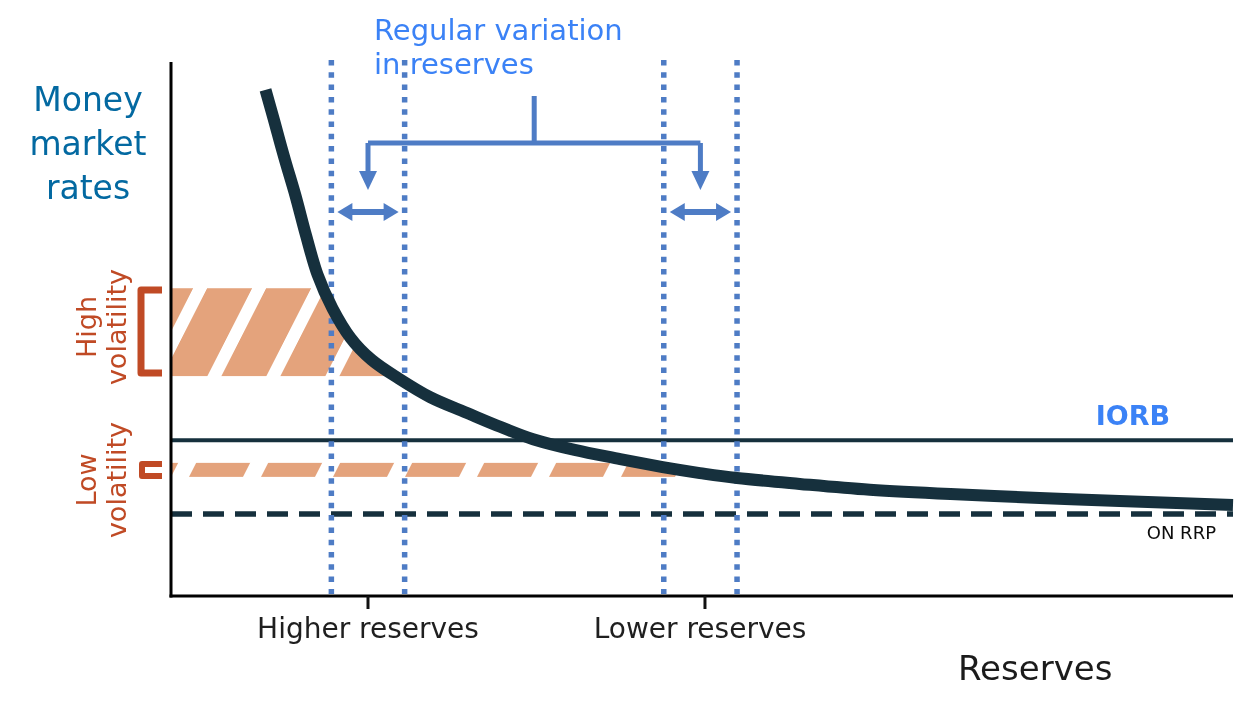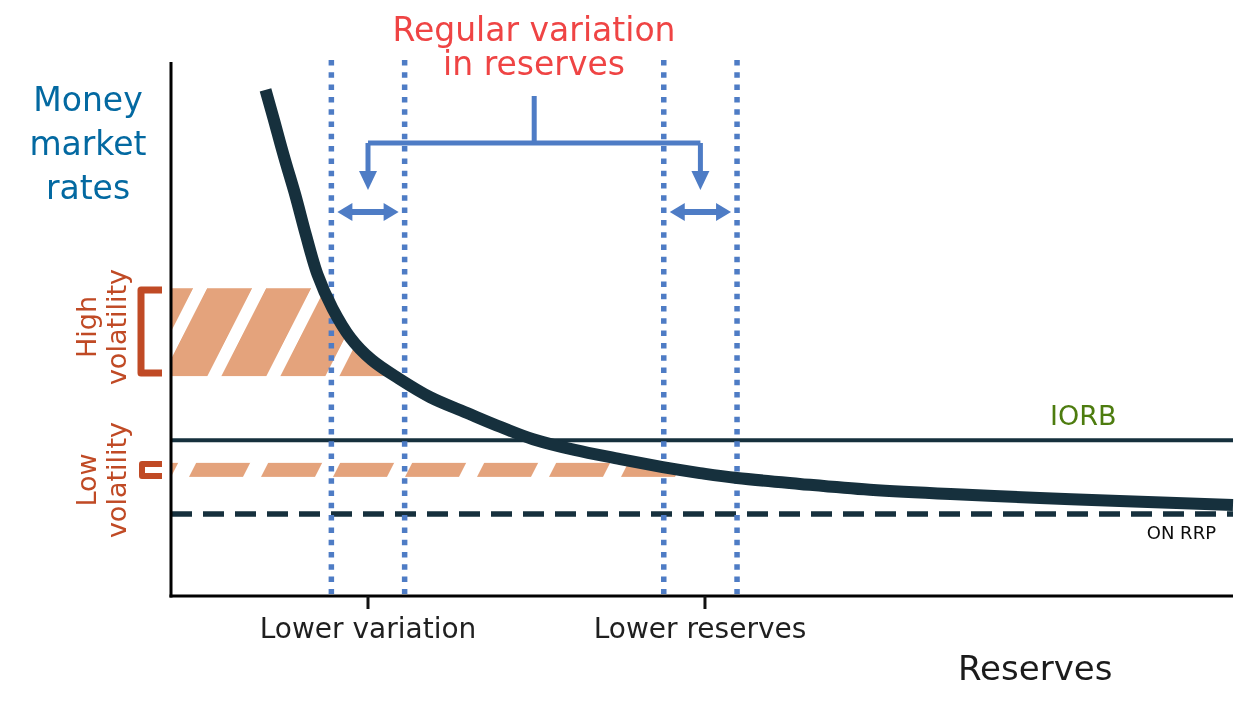--- a/index.html
+++ b/index.html
@@ -10,32 +10,32 @@
     overflow:hidden;
     font-family:"DejaVu Sans","Liberation Sans",sans-serif;
   }
   .lbl{position:absolute;white-space:pre-line;}
   .money-label{
     left:8px;top:78px;width:160px;
     font-size:33px;line-height:44px;text-align:center;color:#0369a1;
   }
   .regvar-label{
     left:374px;top:13px;width:320px;
-    font-size:33px;line-height:34px;text-align:center;color:#ef4444;
+    font-size:29px;line-height:34px;color:#3b82f6;
   }
   .vol-label{
     width:170px;height:66px;
     font-size:27px;line-height:30px;text-align:center;color:#c04a25;
     transform:rotate(-90deg);transform-origin:50% 50%;
   }
   .high-vol{left:20px;top:294px;}
   .low-vol{left:20px;top:447px;}
   .iorb-label{
     left:1050px;top:400px;width:166px;
-    font-size:27px;text-align:left;color:#4d7c0f;
+    font-size:27px;text-align:center;color:#3b82f6;font-weight:bold;
   }
   .onrrp-label{
     left:1040px;top:522px;width:176px;
     font-size:18px;text-align:right;color:#0d0d0d;
   }
   .xtick-label{
     top:612px;width:240px;
     font-size:28px;text-align:center;color:#1f1f1f;
   }
   .lower-res{left:248px;}
@@ -105,18 +105,18 @@
   <div class="lbl vol-label high-vol">High
 volatility</div>
 
   <div class="lbl vol-label low-vol">Low
 volatility</div>
 
   <div class="lbl iorb-label">IORB</div>
 
   <div class="lbl onrrp-label">ON RRP</div>
 
-  <div class="lbl xtick-label lower-res">Lower variation</div>
+  <div class="lbl xtick-label lower-res">Higher reserves</div>
 
   <div class="lbl xtick-label higher-res">Lower reserves</div>
 
   <div class="lbl reserves-label">Reserves</div>
 </div>
 
 </body></html>

